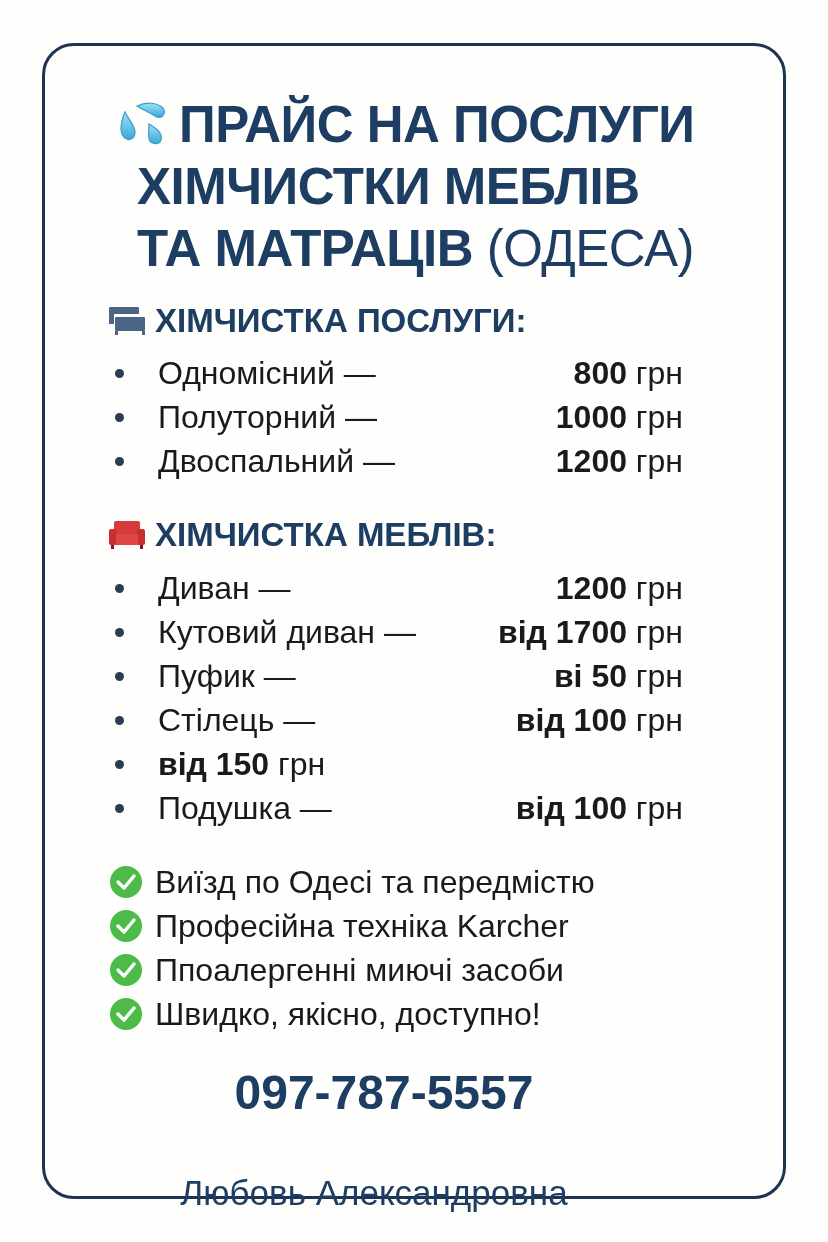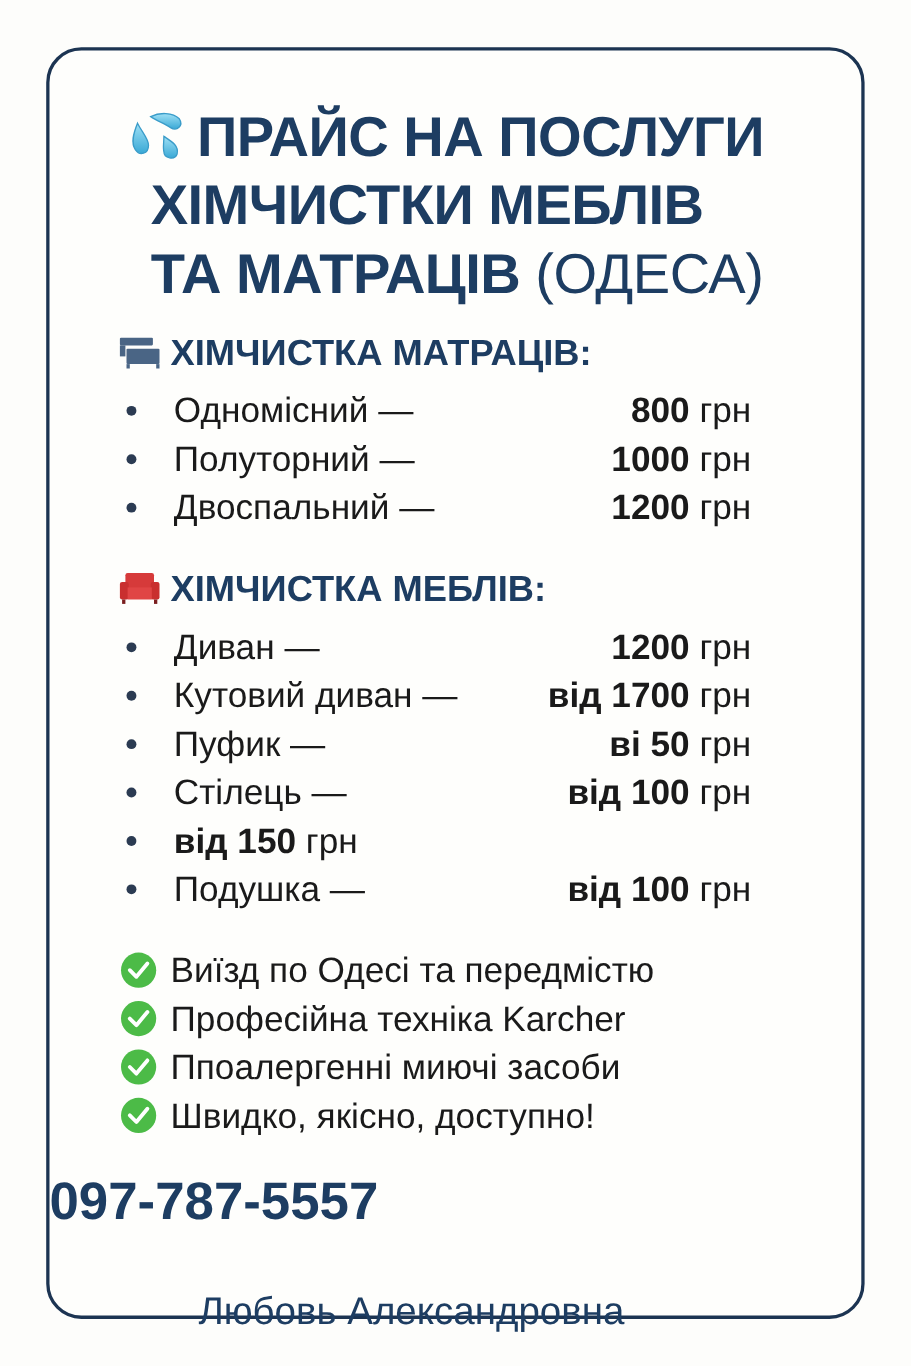--- a/index.html
+++ b/index.html
@@ -70,24 +70,25 @@
     height: 44px;
     font-size: 32px;
     color: #1a1a1a;
     display: flex; align-items: center;
     white-space: nowrap;
   }
   .feature .check { margin-right: 12px; flex: none; }
 
   .phone {
     position: absolute; left: 0; width: 584px; top: 1019px;
-    text-align: left;
+    text-align: center;
     color: #1d3d62;
     font-weight: 700;
     font-size: 48px;
+    padding-left: 47px;
   }
   .person {
     position: absolute; left: 0; width: 658px; top: 1127px;
     text-align: center;
     color: #1d3d62;
     font-size: 35px;
   }
 </style>
 </head>
 <body>
@@ -118,21 +119,21 @@
   </div>
 
   <div class="section-head" style="top:256px;">
     <svg width="40" height="32" viewBox="0 0 40 32">
       <rect x="2" y="2" width="30" height="7" rx="1" fill="#4a6585"></rect>
       <rect x="2" y="9" width="5" height="10" fill="#4a6585"></rect>
       <rect x="8" y="12" width="30" height="14" rx="1" fill="#4a6585"></rect>
       <rect x="8" y="26" width="3" height="4" fill="#4a6585"></rect>
       <rect x="35" y="26" width="3" height="4" fill="#4a6585"></rect>
     </svg>
-    <span>ХІМЧИСТКА МАТРАЦІВ:</span>
+    <span>ХІМЧИСТКА ПОСЛУГИ:</span>
   </div>
 
   <div class="row" style="top:305px;">
     <span class="bullet"></span>
     <span class="name">Одномісний —</span>
     <span class="price"><b>800</b> <span class="unit">грн</span></span>
   </div>
   <div class="row" style="top:349px;">
     <span class="bullet"></span>
     <span class="name">Полуторний —</span>

